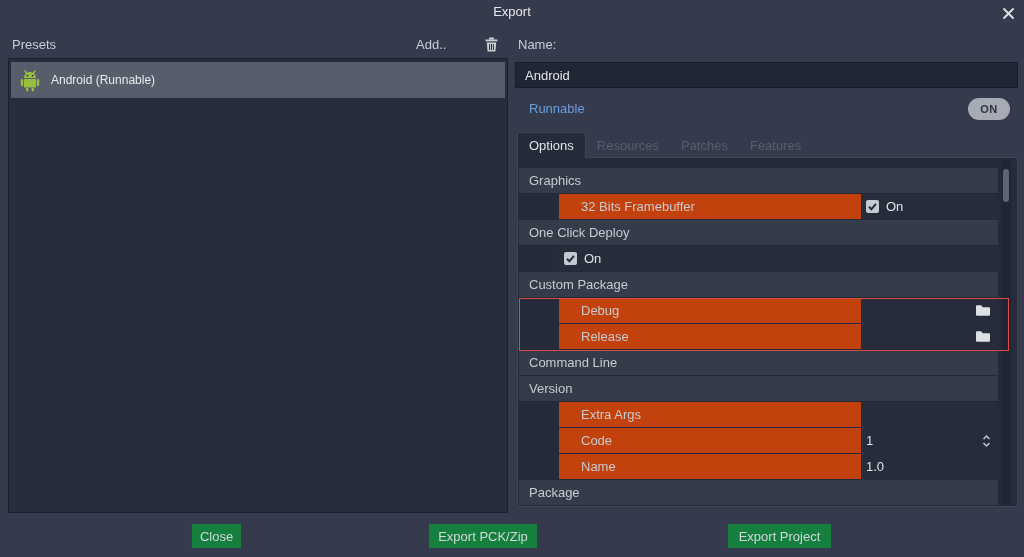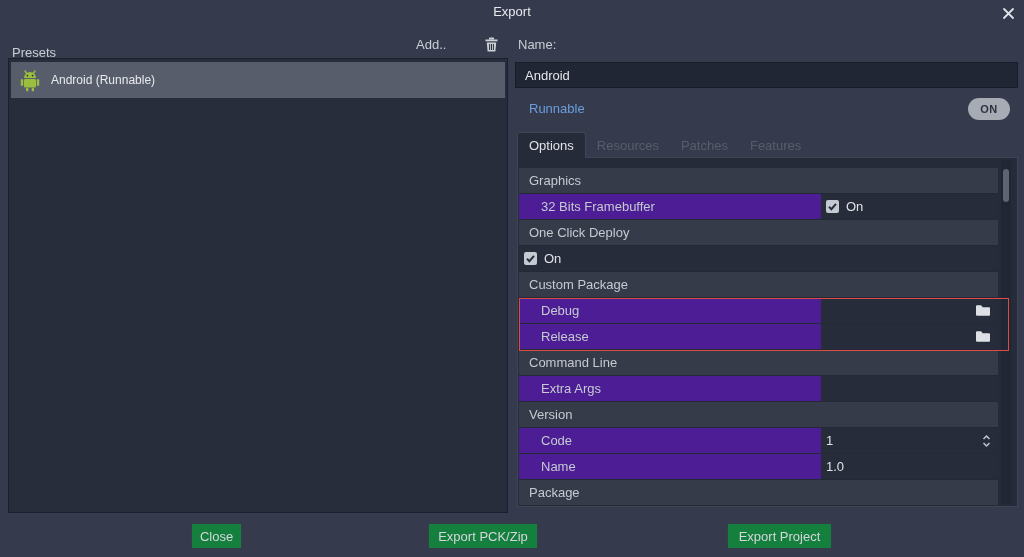--- a/index.html
+++ b/index.html
@@ -10,21 +10,21 @@
     font-family: "Liberation Sans", "DejaVu Sans", sans-serif;
     color: #c9cdd4; font-size: 13px;
   }
   .abs { position: absolute; }
 
   
   .title { left: 0; right: 0; top: 4px; text-align: center; font-size: 13px; color: #e7e9ed; }
   .close-btn { top: 5px; right: 8px; width: 16px; height: 16px; cursor: pointer; display: flex; align-items: center; justify-content: center; }
 
   
-  .presets-label { left: 12px; top: 37px; margin-top: 8px; }
+  .presets-label { left: 12px; top: 37px; }
   .add-btn { left: 416px; top: 37px; color: #c9cdd4; cursor: pointer; }
   .trash-btn { left: 483px; top: 36px; width: 17px; height: 17px; cursor: pointer; }
   .name-label { left: 518px; top: 37px; }
 
   
   .presets-panel { left: 8px; top: 58px; width: 500px; height: 455px; background: #272d3b; border: 1px solid #1b202d; }
   .preset-row { position: absolute; left: 2px; right: 2px; top: 3px; height: 36px; background: #575d6a;
     display: flex; align-items: center; padding: 0 9px; gap: 11px; color: #e8eaee; font-size: 12px; cursor: pointer; }
 
   
@@ -40,21 +40,21 @@
   
   .tabs { left: 517px; top: 132px; height: 26px; display: flex; z-index: 2; }
   .tab { padding: 0 11px; display: flex; align-items: center; color: #575d6a; cursor: pointer; }
   .tab.active { background: #262b39; border: 1px solid #3e4554; border-bottom: none; border-radius: 3px 3px 0 0; color: #dfe2e7; }
 
   
   .options-panel { left: 517px; top: 157px; width: 501px; height: 350px; background: #262b39; border: 1px solid #3e4554; z-index: 1; overflow: hidden; }
   .rows { position: absolute; left: 1px; top: 10px; right: 19px; }
   .row { height: 26px; display: flex; align-items: center; border-bottom: 1px solid #242936; }
   .row.section { background: #353b49; padding-left: 10px; color: #c6cad1; }
-  .row.prop { background: #4c1d95; }
+  .row.prop { background: #c2410c; margin-left: 40px; }
   .plabel { flex: 0 0 302px; padding-left: 22px; color: #c6cad1; }
   .pvalue { flex: 1; height: 100%; background: #272c3a; display: flex; align-items: center; padding: 0 5px; gap: 7px; color: #dfe2e7; position: relative; }
   .checkbox { width: 13px; height: 13px; background: #c5c9d1; border-radius: 2px; display: flex; align-items: center; justify-content: center; cursor: pointer; }
   .folder-btn { position: absolute; right: 7px; top: 6px; width: 16px; height: 13px; cursor: pointer; }
   .spin-btn { position: absolute; right: 6px; top: 6px; width: 11px; height: 14px; cursor: pointer; }
 
   .highlight-box { position: absolute; left: 1px; top: 140px; width: 490px; height: 53px; border: 1px solid #dc4b45; pointer-events: none; z-index: 3; }
 
   .vtrack { position: absolute; right: 6px; top: 2px; bottom: 2px; width: 10px; background: #212634; }
   .vthumb { position: absolute; right: 8px; top: 11px; width: 6px; height: 33px; border-radius: 3px; background: #5e6470; cursor: pointer; }
@@ -190,29 +190,29 @@
             <path d="M1 2.2 a1 1 0 0 1 1-1 h4.1 l1.6 2 h6.3 a1 1 0 0 1 1 1 v6.6 a1 1 0 0 1 -1 1 h-12 a1 1 0 0 1 -1-1 z" fill="#dde0e5"></path>
           </svg>
         </span>
       </span>
     </div>
 
     <div class="row section">
       <span>Command Line</span>
     </div>
 
+    <div class="row section">
+      <span>Version</span>
+    </div>
+
     <div class="row prop">
       <span class="plabel">Extra Args</span>
       <span class="pvalue">
         <span></span>
       </span>
-    </div>
-
-    <div class="row section">
-      <span>Version</span>
     </div>
 
     <div class="row prop">
       <span class="plabel">Code</span>
       <span class="pvalue">
         <span>1</span>
         <span class="spin-btn">
           <svg width="11" height="14" viewBox="0 0 11 14">
             <path d="M2.5 5 L5.5 2 L8.5 5" stroke="#c2c6cd" stroke-width="1.5" fill="none"></path>
             <path d="M2.5 9 L5.5 12 L8.5 9" stroke="#c2c6cd" stroke-width="1.5" fill="none"></path>

